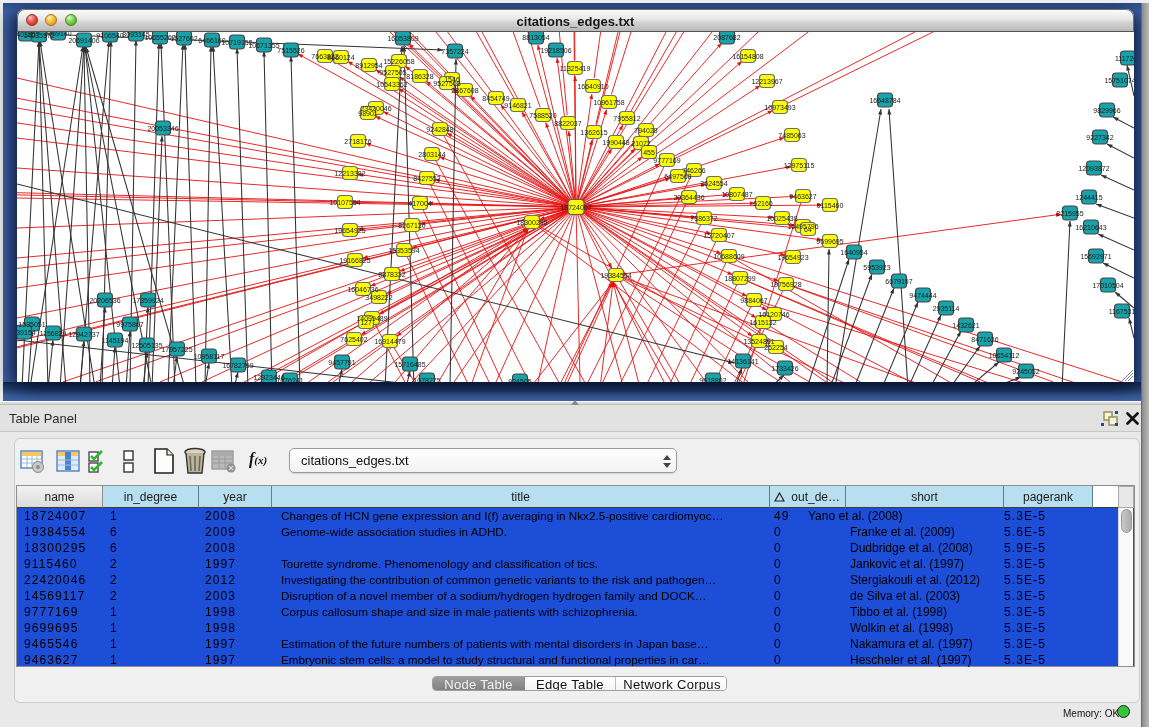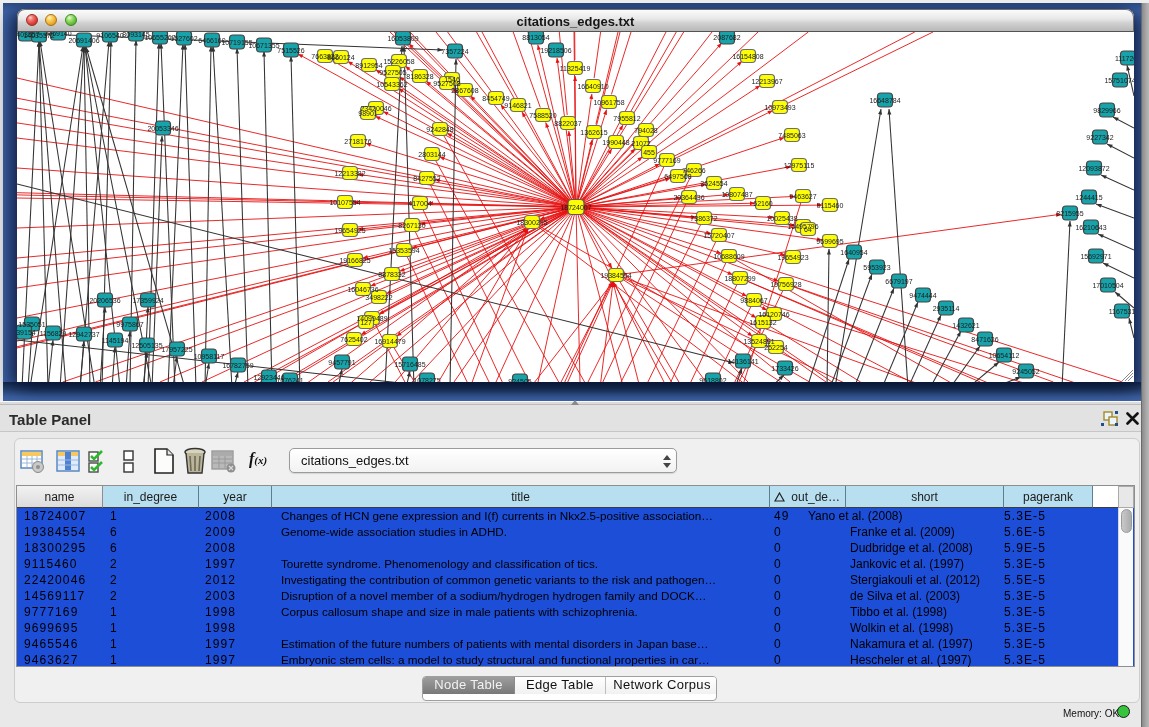--- a/index.html
+++ b/index.html
@@ -32,21 +32,21 @@
 #tl-g { left:48px; background:radial-gradient(circle at 35% 28%,#e1ffd0 0,#a4e37e 25%,#6cc240 60%,#3f9418 100%);
   border:1px solid #3e8a1d; }
 #canvas { left:0; top:23px; width:1117px; height:350px; background:#fff; overflow:hidden; }
 
 
 #panel { left:0; top:401px; width:1141px; height:326px; background:#e9e9e9; }
 #divider { left:0; top:0; width:1141px; height:4px; background:#dcdcdc;
   border-top:1px solid #f8f8f8; border-bottom:1px solid #bcbcbc; }
 #phead { left:0; top:4px; width:1141px; height:27px; background:#e2e2e2;
   border-bottom:1px solid #c6c6c6; }
-#phead .t { left:9px; top:6px; font-size:15px; color:#2b2b2b;font-weight:bold; }
+#phead .t { left:9px; top:6px; font-size:13px; color:#2b2b2b; }
 #container { left:14px; top:37px; width:1126px; height:265px;
   background:#f0f0f0; border:1px solid #cdcdcd; border-radius:6px; }
 .icon { position:absolute; }
 
 
 #dropdown { left:289px; top:448px; width:388px; height:25px;
   background:linear-gradient(180deg,#ffffff 0,#f2f2f2 100%);
   border:1px solid #9b9b9b; border-radius:5px;
   box-shadow:0 1px 1px rgba(0,0,0,.12); }
 #dropdown .txt { left:11px; top:4px; font-size:13px; color:#111; }
@@ -67,21 +67,21 @@
 .trow .ttl { font-size:11.7px; }
 .trow span { position:absolute; top:1px; white-space:nowrap; }
 #vscroll { left:1101px; top:22px; width:15px; height:158px; background:#fafafa;
   border-left:1px solid #d8d8d8; }
 #vthumb { left:2px; top:1px; width:11px; height:24px; background:linear-gradient(90deg,#c9c9c9,#ababab);
   border:1px solid #9a9a9a; border-radius:6px; }
 #scorner { left:1101px; top:0px; width:16px; height:22px; background:#e8e8e8;
   border:1px solid #aaa; }
 
 
-#tabs { left:422px; top:676px; width:295px; height:25px;
+#tabs { left:432px; top:676px; width:295px; height:15px;
   border:1px solid #9f9f9f; border-radius:4px; overflow:hidden;
   background:#fff; font-size:13px; letter-spacing:0.3px; }
 .seg { position:absolute; top:0; height:17px; line-height:16px; text-align:center; }
 #seg1 { left:0; width:92px; height:17px; background:linear-gradient(180deg,#9e9e9e,#787878); color:#f2f2f2;
   border-right:1px solid #8a8a8a; }
 #seg2 { left:92px; width:91px; background:linear-gradient(180deg,#fff,#f1f1f1); color:#111;
   border-right:1px solid #bcbcbc; }
 #seg3 { left:183px; width:112px; background:linear-gradient(180deg,#fff,#f1f1f1); color:#111; }
 
 
@@ -892,21 +892,21 @@
           <path d="M5.5 1 L10 9 L1 9 Z" fill="none" stroke="#222" stroke-width="1.2"></path>
         </svg>
       <span style="margin-left:3px">out_de…</span></div>
     <div class="hcell" style="left:829px;width:158px">short</div>
     <div class="hcell" style="left:987px;width:89px">pagerank</div>
     <div class="hcell" style="left:1076px;width:41px;background:#fff;border-right:none;border-bottom:1px solid #3c3c3c"></div>
     <div class="trow" style="top:22px">
         <span class="num" style="left:7px">18724007</span>
         <span class="num" style="left:93px">1</span>
         <span class="num" style="left:188px">2008</span>
-        <span class="ttl" style="left:264px">Changes of HCN gene expression and I(f) currents in Nkx2.5-positive association…</span>
+        <span class="ttl" style="left:264px">Changes of HCN gene expression and I(f) averaging in Nkx2.5-positive cardiomyoc…</span>
         <span class="num" style="left:757px">49</span>
         <span style="left:791px">Yano et al. (2008)</span>
         <span class="num" style="left:987px">5.3E-5</span>
       </div>
 <div class="trow" style="top:38px">
         <span class="num" style="left:7px">19384554</span>
         <span class="num" style="left:93px">6</span>
         <span class="num" style="left:188px">2009</span>
         <span class="ttl" style="left:264px">Genome-wide association studies in ADHD.</span>
         <span class="num" style="left:757px">0</span>

